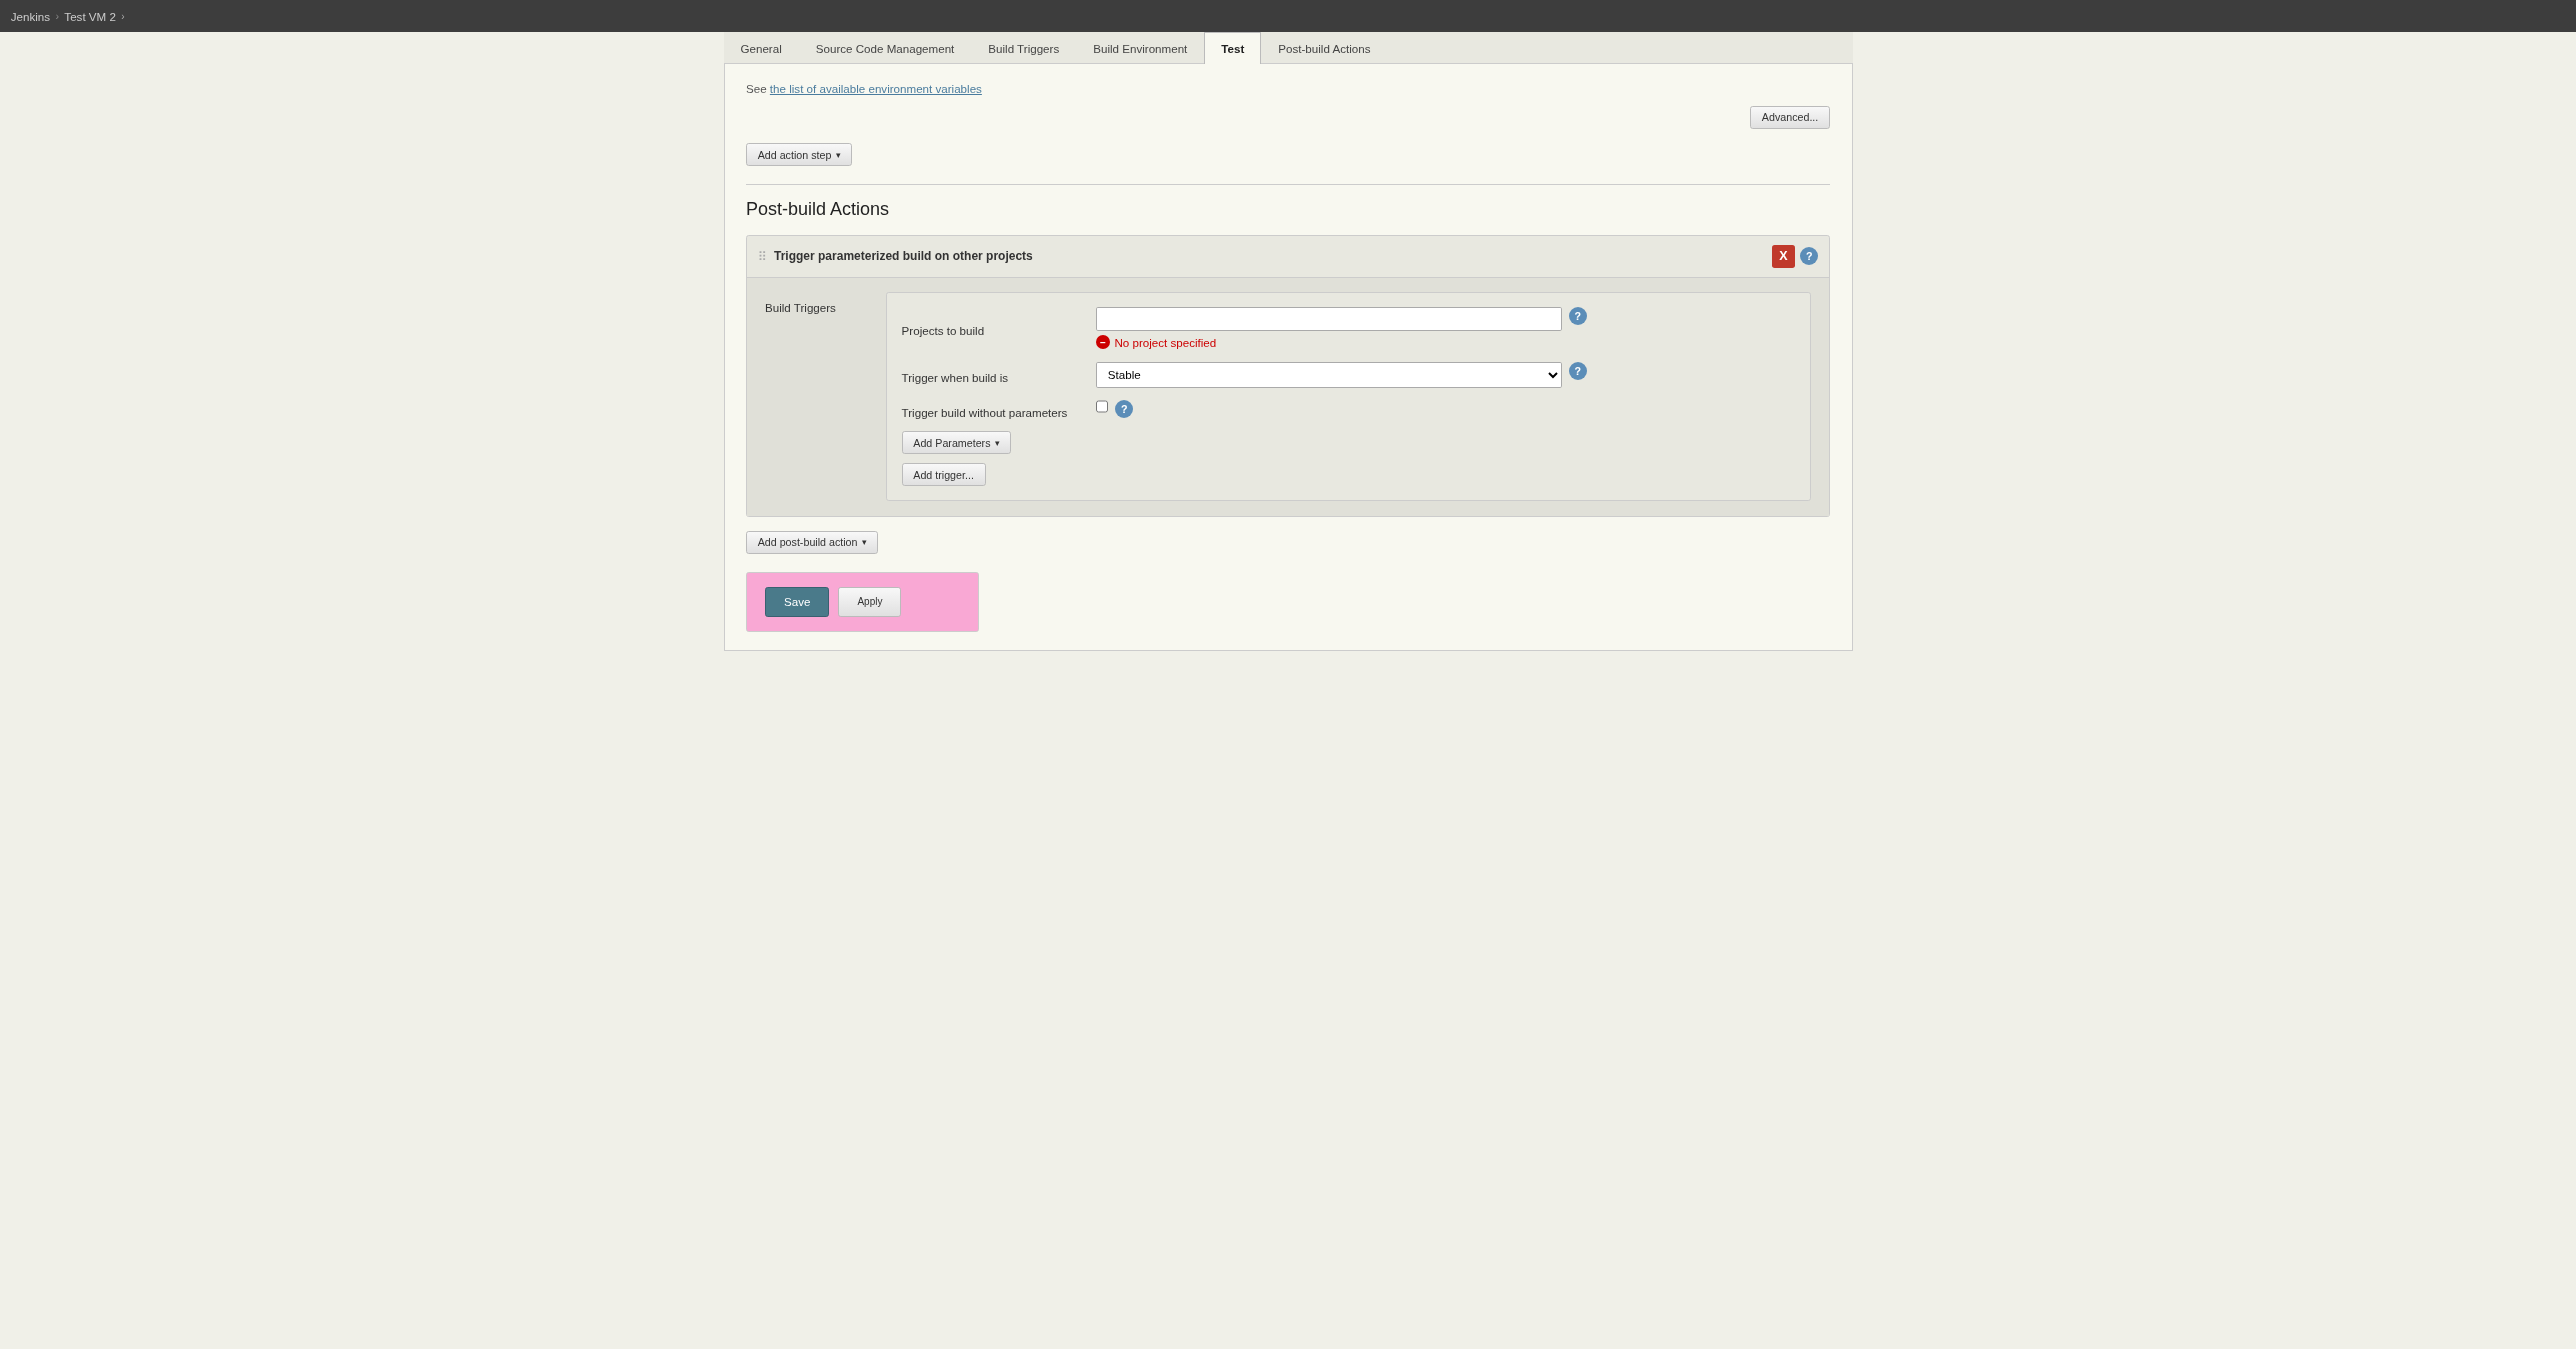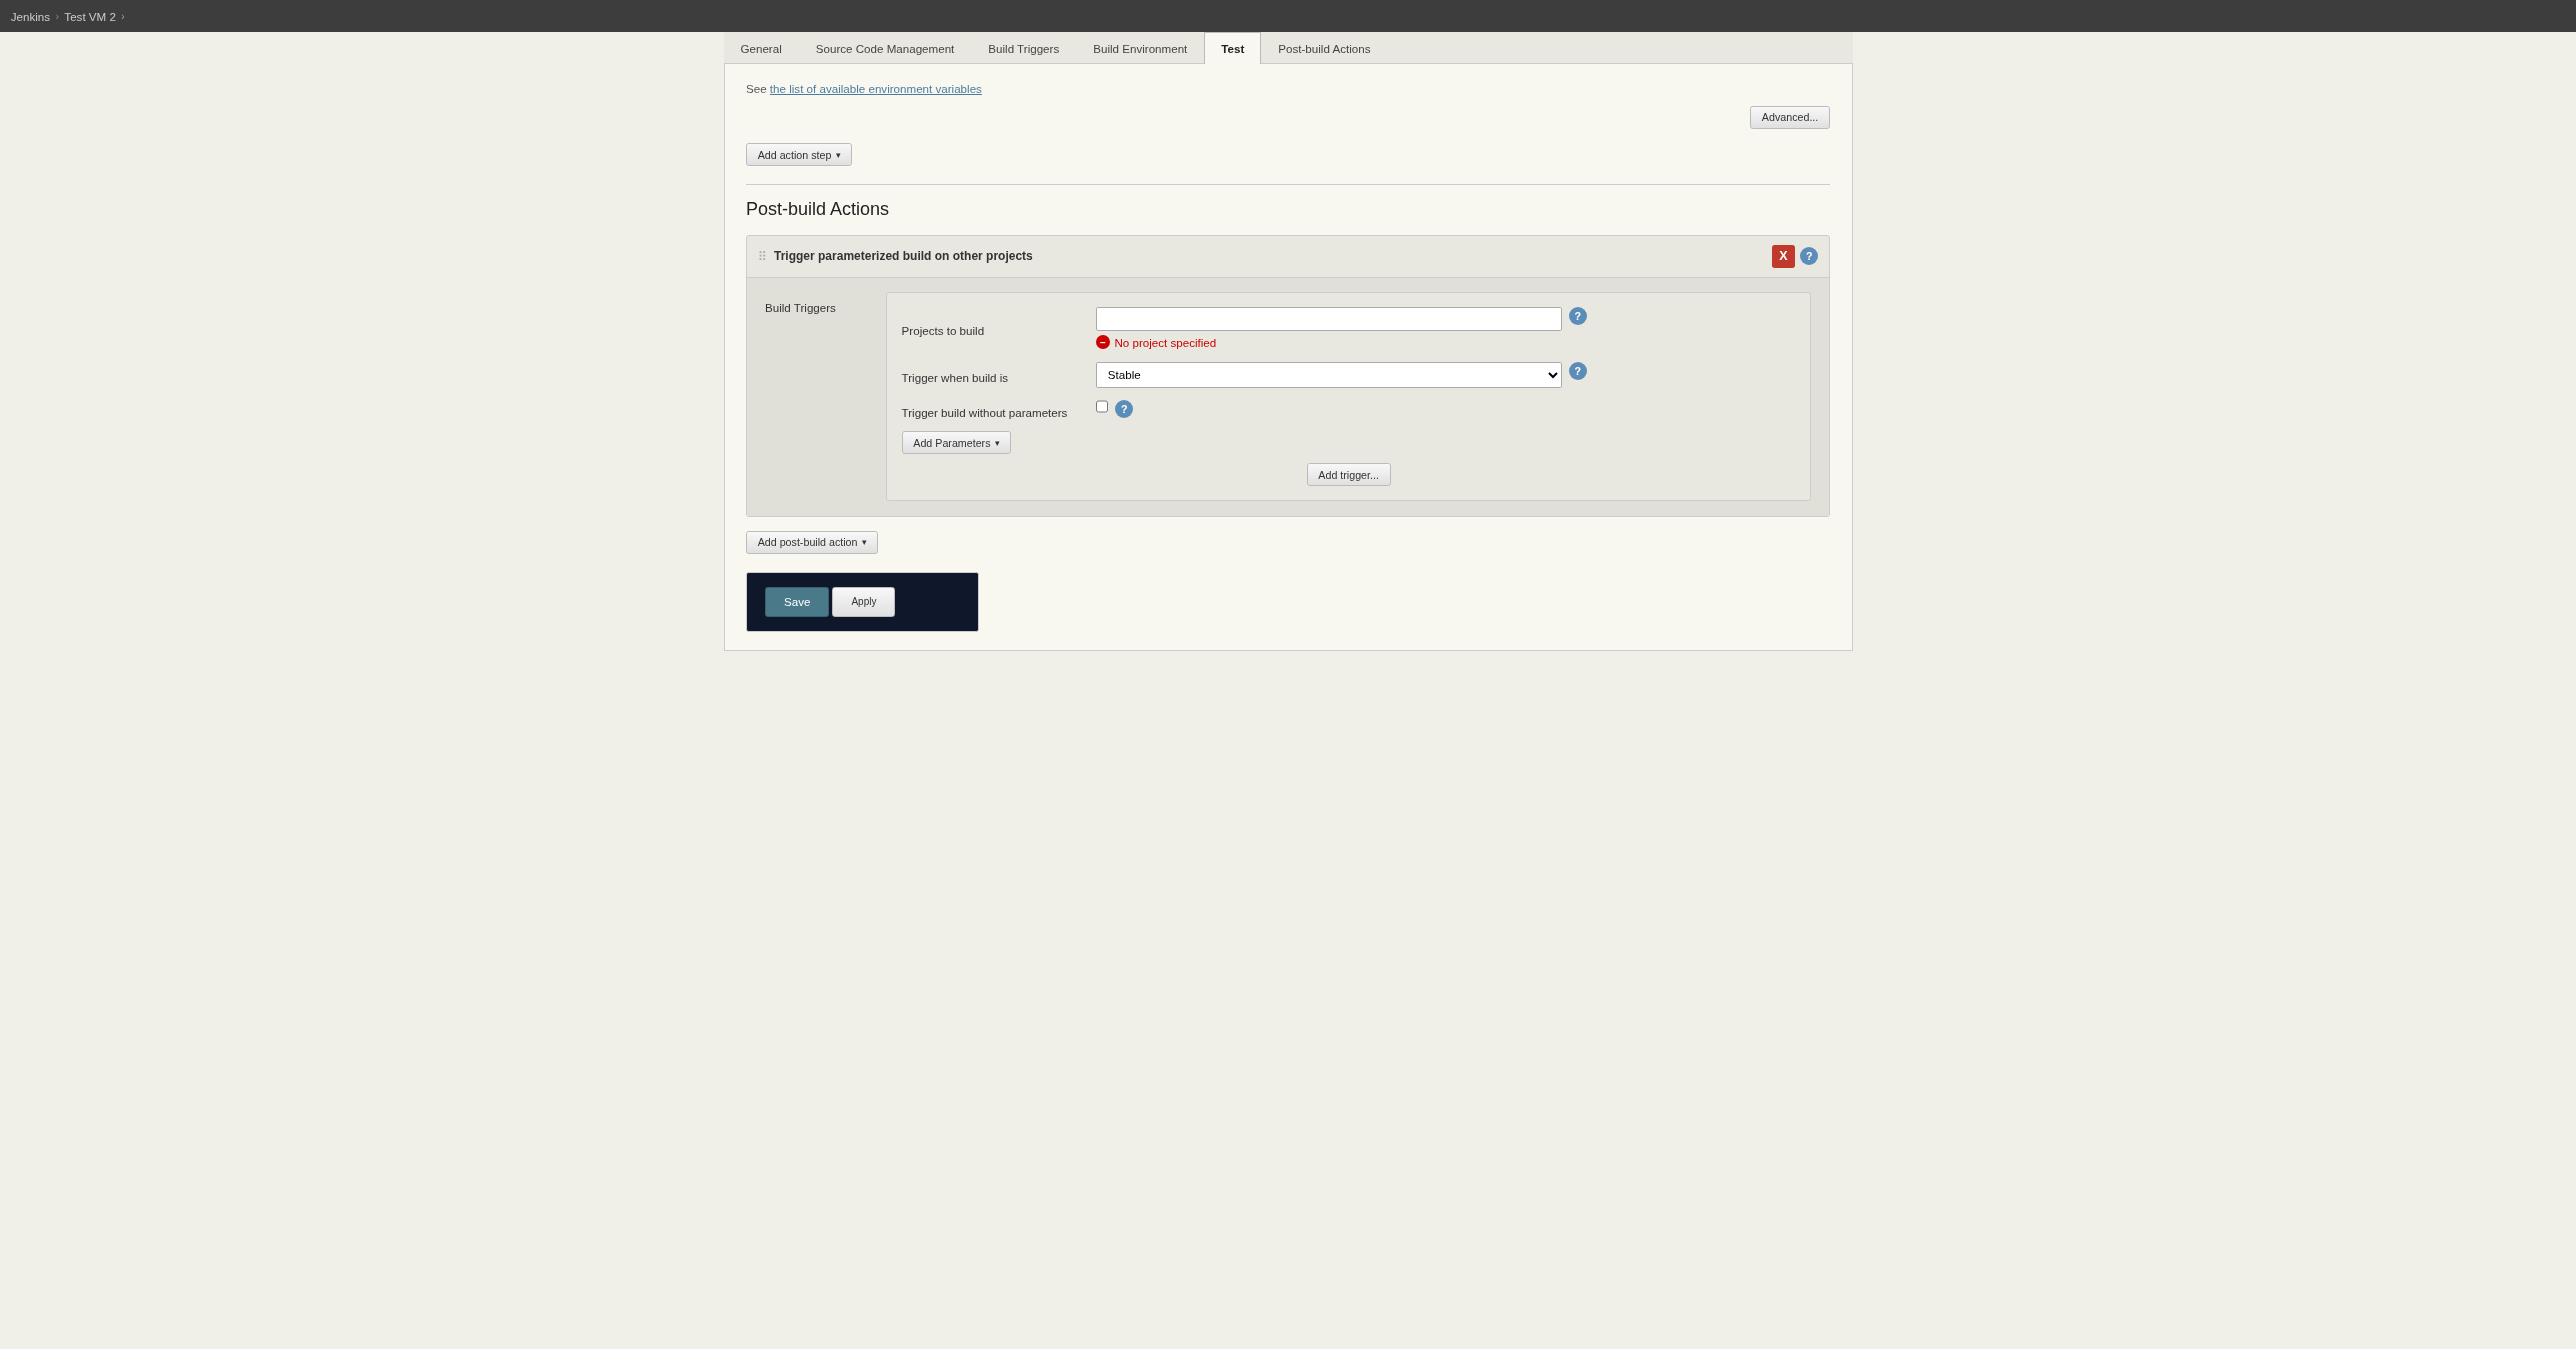--- a/index.html
+++ b/index.html
@@ -263,32 +263,32 @@
     
     .form-help-row {
       display: flex;
       align-items: flex-start;
       gap: 7.2px;
     }
 
     
     .add-trigger-row {
       display: flex;
-      justify-content: center;
+      justify-content: flex-start;
       margin-top: 2px;
     }
 
     
     .bottom-actions {
-      background: #0f172a;
+      background: #f9a8d4;
       border: 0.9px solid #ccc;
       border-radius: 2.7px;
       padding: 14.3px 18px;
       display: flex;
-      gap: 3px;
+      gap: 9px;
       margin-top: 18px;
       max-width: 233px;
     }
     .btn-save {
       background: #4a7a8a;
       color: white;
       border: 0.9px solid #3a6070;
       padding: 7.2px 18px;
       font-size: 11.6px;
       border-radius: 2.7px;

